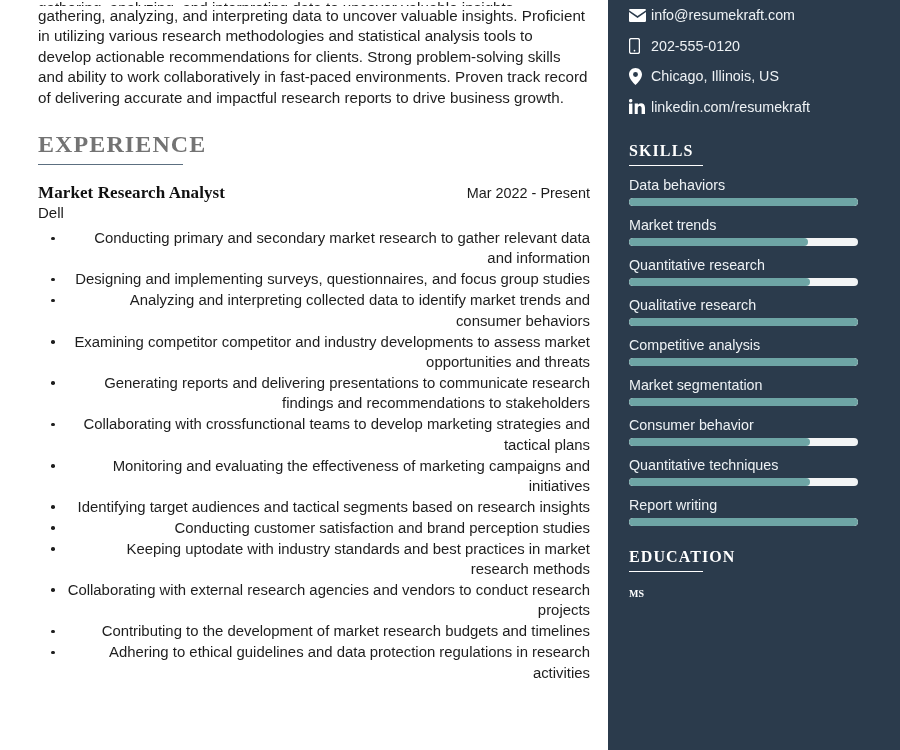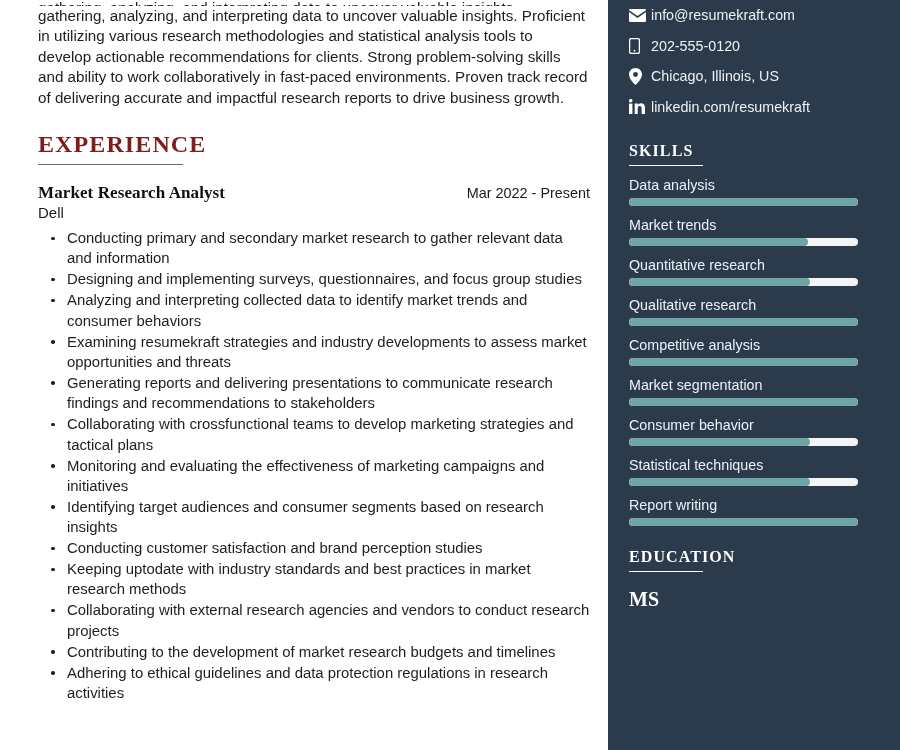--- a/index.html
+++ b/index.html
@@ -9,36 +9,36 @@
 
   
   .left{position:absolute;left:0;top:0;width:608px;height:611px;
         background:#ffffff;box-sizing:border-box;padding:0 18px 0 38px;}
   .summary{font-size:15.2px;line-height:20.4px;color:#1e1e1e;
            margin:0;padding-top:0;letter-spacing:0;}
   .summary .clipped-top{display:block;height:8px;overflow:hidden;
            line-height:20.4px;margin-top:-2px;}
 
   .sec-head{font-family:"Liberation Serif",serif;font-weight:bold;
-            font-size:24px;letter-spacing:1.1px;color:#7f1d1d;
+            font-size:24px;letter-spacing:1.1px;color:#737373;
             margin:0;padding:0;}
   .sec-rule{border:0;border-top:1.6px solid #5c6f80;width:145px;
             margin:6px 0 0 0;}
 
   .job-row{display:flex;justify-content:space-between;align-items:baseline;
            margin-top:18px;}
   .job-title{font-family:"Liberation Serif",serif;font-weight:bold;
              font-size:17px;color:#101010;letter-spacing:.1px;}
   .job-date{font-size:14.4px;color:#1b1b1b;font-weight:500;white-space:nowrap;}
   .job-company{font-size:15px;color:#1b1b1b;margin-top:1px;}
 
   ul.bullets{list-style:none;margin:7px 0 0 0;padding:0;}
   ul.bullets li{position:relative;padding-left:29px;
                 font-size:14.9px;line-height:20.4px;color:#1e1e1e;
-                margin-bottom:0.5px;}
+                margin-bottom:0.5px;text-align:right;}
   ul.bullets li:before{content:"";position:absolute;left:13px;top:8.5px;
                        width:3.6px;height:3.6px;border-radius:50%;
                        background:#1e1e1e;}
 
   
   .right{position:absolute;left:608px;top:0;width:292px;height:750px;
          background:#2b3b4c;box-sizing:border-box;padding:0 60px 0 21px;
          color:#ffffff;}
 
   .contact{margin:0;padding-top:6px;}
@@ -52,21 +52,21 @@
   .side-rule{border:0;border-top:1.7px solid #ffffff;width:74px;
              margin:5px 0 0 0;}
 
   .skill{margin-top:11px;}
   .skill-name{font-size:14.3px;color:#eef2f5;margin-bottom:5px;}
   .bar{width:229px;height:8px;border-radius:4px;background:#f2f4f5;
        overflow:hidden;}
   .bar-fill{height:8px;border-radius:4px;background:#6ea5a5;}
 
   .edu-deg{font-family:"Liberation Serif",serif;font-weight:bold;
-           font-size:20px;color:#ffffff;margin-top:16px;}
+           font-size:10px;color:#ffffff;margin-top:16px;}
 </style>
 </head>
 <body>
 
 <div class="page">
 
   <div class="left">
 
     <p class="summary">
       <span class="clipped-top">gathering, analyzing, and interpreting data to uncover valuable insights.</span>
@@ -80,25 +80,25 @@
       <div class="job-row">
         <span class="job-title">Market Research Analyst</span>
         <span class="job-date">Mar 2022 - Present</span>
       </div>
       <div class="job-company">Dell</div>
 
       <ul class="bullets" id="bullets">
           <li>Conducting primary and secondary market research to gather relevant data and information</li>
           <li>Designing and implementing surveys, questionnaires, and focus group studies</li>
           <li>Analyzing and interpreting collected data to identify market trends and consumer behaviors</li>
-          <li>Examining resumekraft strategies and industry developments to assess market opportunities and threats</li>
+          <li>Examining competitor competitor and industry developments to assess market opportunities and threats</li>
           <li>Generating reports and delivering presentations to communicate research findings and recommendations to stakeholders</li>
           <li>Collaborating with crossfunctional teams to develop marketing strategies and tactical plans</li>
           <li>Monitoring and evaluating the effectiveness of marketing campaigns and initiatives</li>
-          <li>Identifying target audiences and consumer segments based on research insights</li>
+          <li>Identifying target audiences and tactical segments based on research insights</li>
           <li>Conducting customer satisfaction and brand perception studies</li>
           <li>Keeping uptodate with industry standards and best practices in market research methods</li>
           <li>Collaborating with external research agencies and vendors to conduct research projects</li>
           <li>Contributing to the development of market research budgets and timelines</li>
           <li>Adhering to ethical guidelines and data protection regulations in research activities</li>
         </ul>
     </div>
   </div>
 
   <div class="right">
@@ -139,21 +139,21 @@
           </span>
           <span class="ctext">linkedin.com/resumekraft</span>
         </div>
       </div>
 
     <div style="margin-top:26px;">
       <h2 class="side-head">SKILLS</h2>
       <hr class="side-rule">
       <div id="skills" style="margin-top:7px;">
           <div class="skill">
-            <div class="skill-name">Data analysis</div>
+            <div class="skill-name">Data behaviors</div>
             <div class="bar">
               <div class="bar-fill" style="width: 100%;"></div>
             </div>
           </div>
           <div class="skill">
             <div class="skill-name">Market trends</div>
             <div class="bar">
               <div class="bar-fill" style="width: 78%;"></div>
             </div>
           </div>
@@ -181,21 +181,21 @@
               <div class="bar-fill" style="width: 100%;"></div>
             </div>
           </div>
           <div class="skill">
             <div class="skill-name">Consumer behavior</div>
             <div class="bar">
               <div class="bar-fill" style="width: 79%;"></div>
             </div>
           </div>
           <div class="skill">
-            <div class="skill-name">Statistical techniques</div>
+            <div class="skill-name">Quantitative techniques</div>
             <div class="bar">
               <div class="bar-fill" style="width: 79%;"></div>
             </div>
           </div>
           <div class="skill">
             <div class="skill-name">Report writing</div>
             <div class="bar">
               <div class="bar-fill" style="width: 100%;"></div>
             </div>
           </div>

